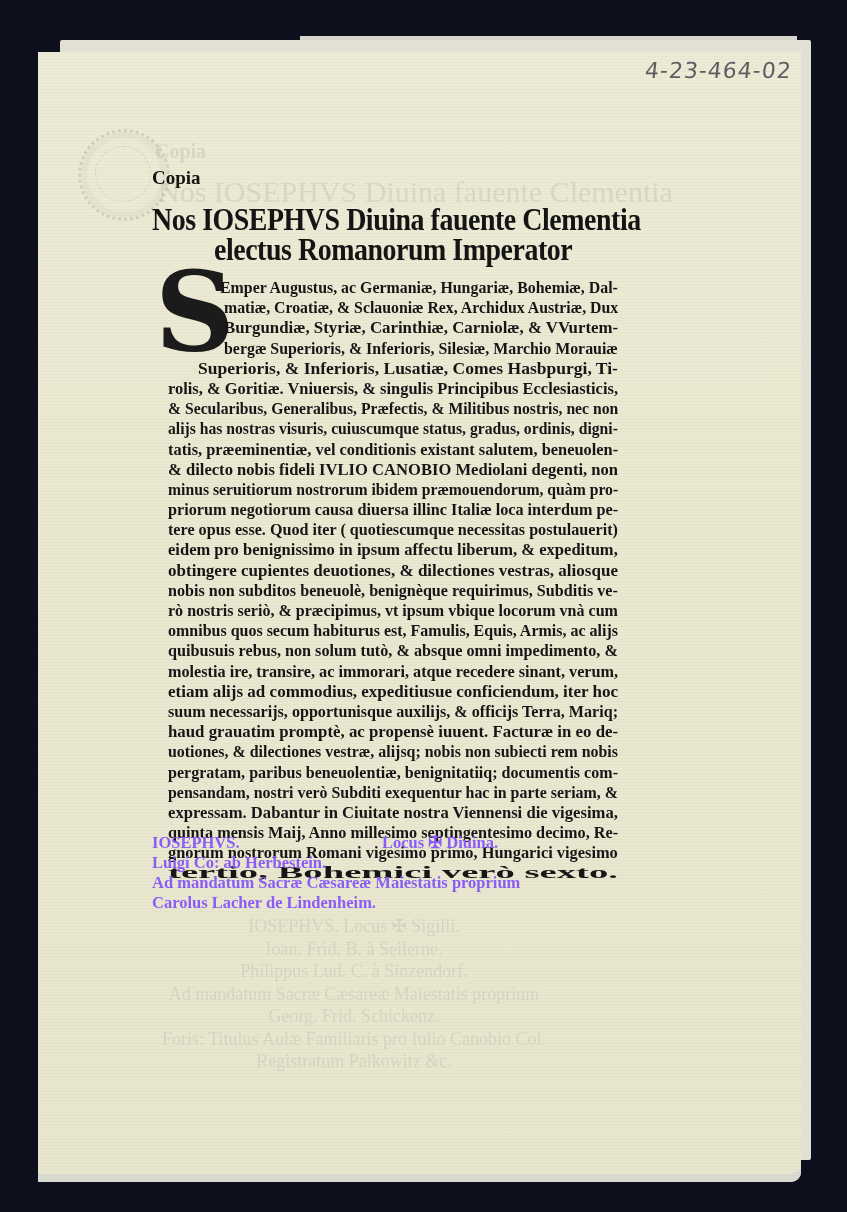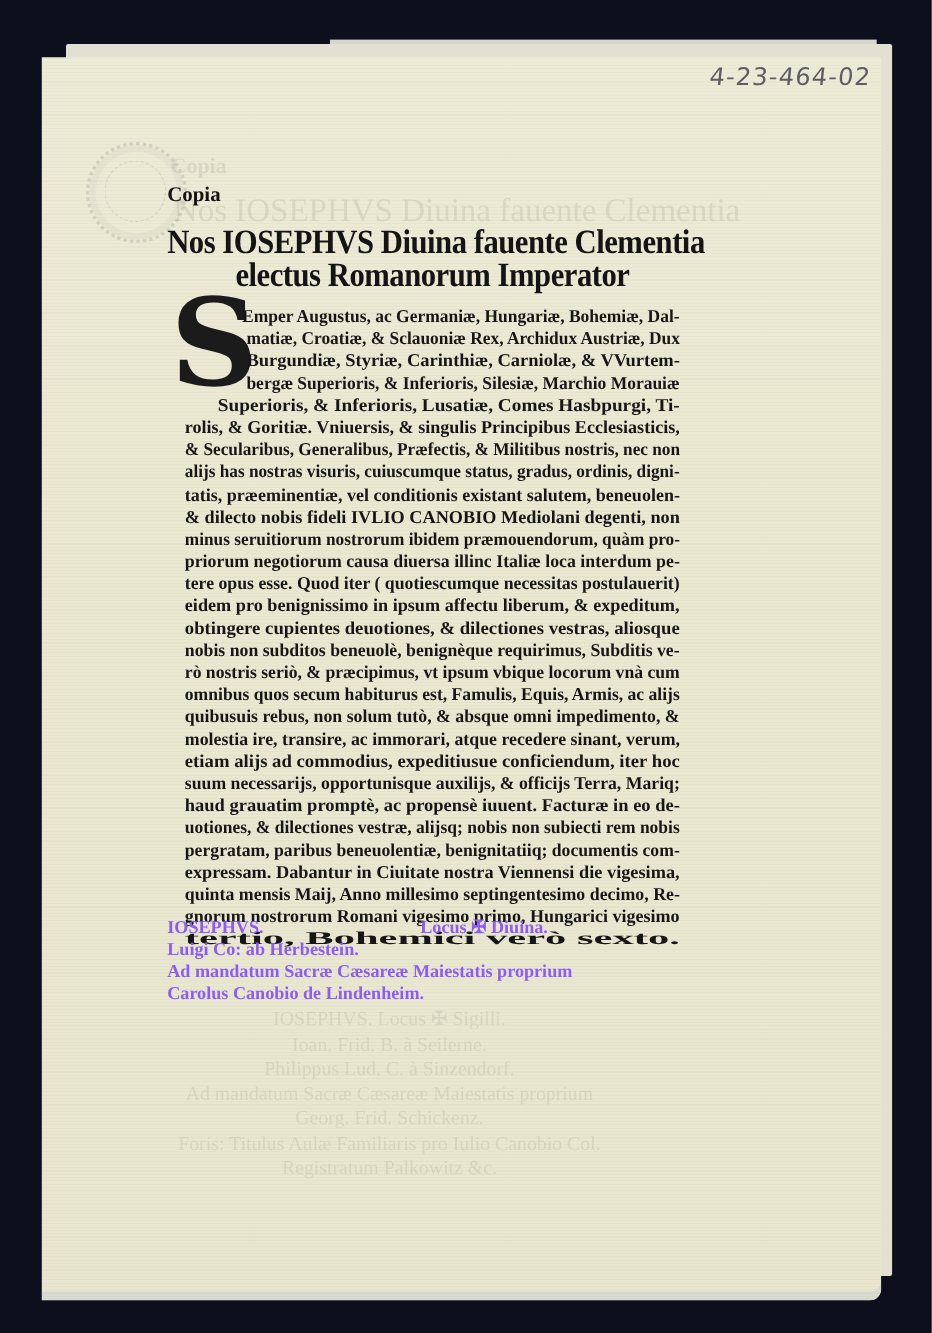--- a/index.html
+++ b/index.html
@@ -141,31 +141,32 @@
   <span class="line"><span class="stretch" style="transform: scaleX(0.977);">nobis non subditos beneuolè, benignèque requirimus, Subditis ve-</span></span>
   <span class="line"><span class="stretch" style="transform: scaleX(0.972);">rò nostris seriò, &amp; præcipimus, vt ipsum vbique locorum vnà cum</span></span>
   <span class="line"><span class="stretch" style="transform: scaleX(0.969);">omnibus quos secum habiturus est, Famulis, Equis, Armis, ac alijs</span></span>
   <span class="line"><span class="stretch" style="transform: scaleX(0.98);">quibusuis rebus, non solum tutò, &amp; absque omni impedimento, &amp;</span></span>
   <span class="line"><span class="stretch" style="transform: scaleX(0.982);">molestia ire, transire, ac immorari, atque recedere sinant, verum,</span></span>
   <span class="line"><span class="stretch" style="transform: scaleX(1.031);">etiam alijs ad commodius, expeditiusue conficiendum, iter hoc</span></span>
   <span class="line"><span class="stretch" style="transform: scaleX(0.976);">suum necessarijs, opportunisque auxilijs, &amp; officijs Terra, Mariq;</span></span>
   <span class="line"><span class="stretch" style="transform: scaleX(1.019);">haud grauatim promptè, ac propensè iuuent. Facturæ in eo de-</span></span>
   <span class="line"><span class="stretch" style="transform: scaleX(0.964);">uotiones, &amp; dilectiones vestræ, alijsq; nobis non subiecti rem nobis</span></span>
   <span class="line"><span class="stretch" style="transform: scaleX(0.973);">pergratam, paribus beneuolentiæ, benignitatiiq; documentis com-</span></span>
+  <span class="line"><span class="stretch" style="transform: scaleX(0.964);">pensandam, nostri verò Subditi exequentur hac in parte seriam, &amp;</span></span>
   <span class="line"><span class="stretch" style="transform: scaleX(1.008);">expressam. Dabantur in Ciuitate nostra Viennensi die vigesima,</span></span>
   <span class="line"><span class="stretch" style="transform: scaleX(0.983);">quinta mensis Maij, Anno millesimo septingentesimo decimo, Re-</span></span>
   <span class="line"><span class="stretch" style="transform: scaleX(0.993);">gnorum nostrorum Romani vigesimo primo, Hungarici vigesimo</span></span>
   <span class="line"><span class="stretch" style="transform: scaleX(2.344);">tertio, Bohemici verò sexto.</span></span>
 </div>
 
 <div class="sigs">
   <div class="row">
     <span>IOSEPHVS.</span>
     <span class="locus">
       <span>Locus</span>
       <span>✠</span>
       <span>Diuina.</span>
     </span>
   </div>
   <div class="row">Luigi Co: ab Herbestein.</div>
   <div class="row">Ad mandatum Sacræ Cæsareæ Maiestatis proprium</div>
-  <div class="row">Carolus Canobio de Lindenheim.</div>
+  <div class="row">Carolus Lacher de Lindenheim.</div>
 </div>
 
 </body></html>

